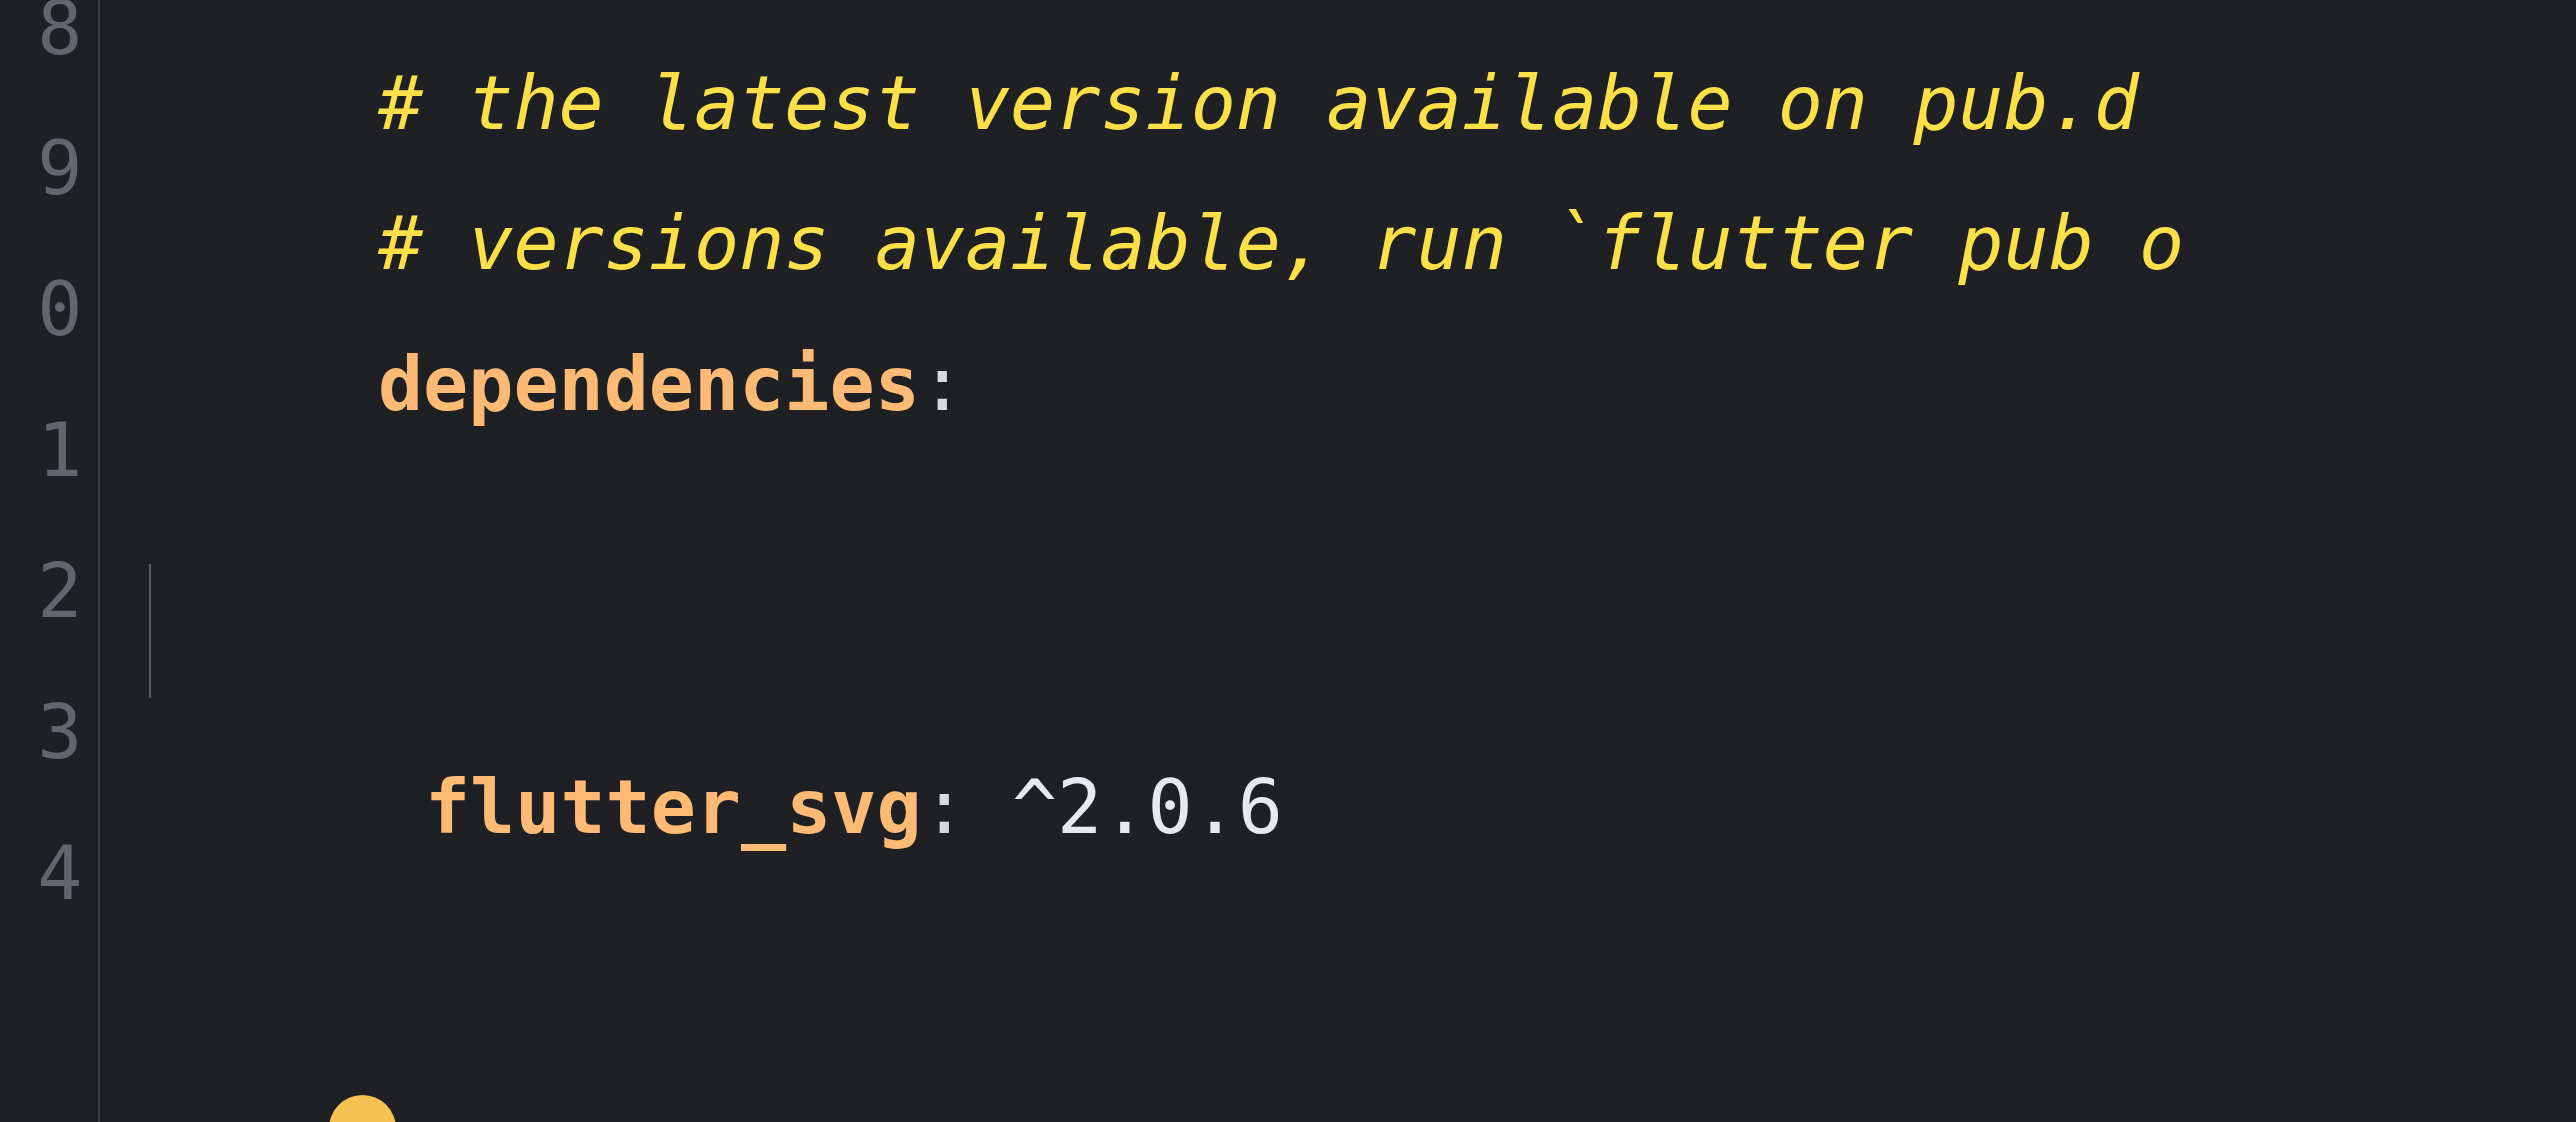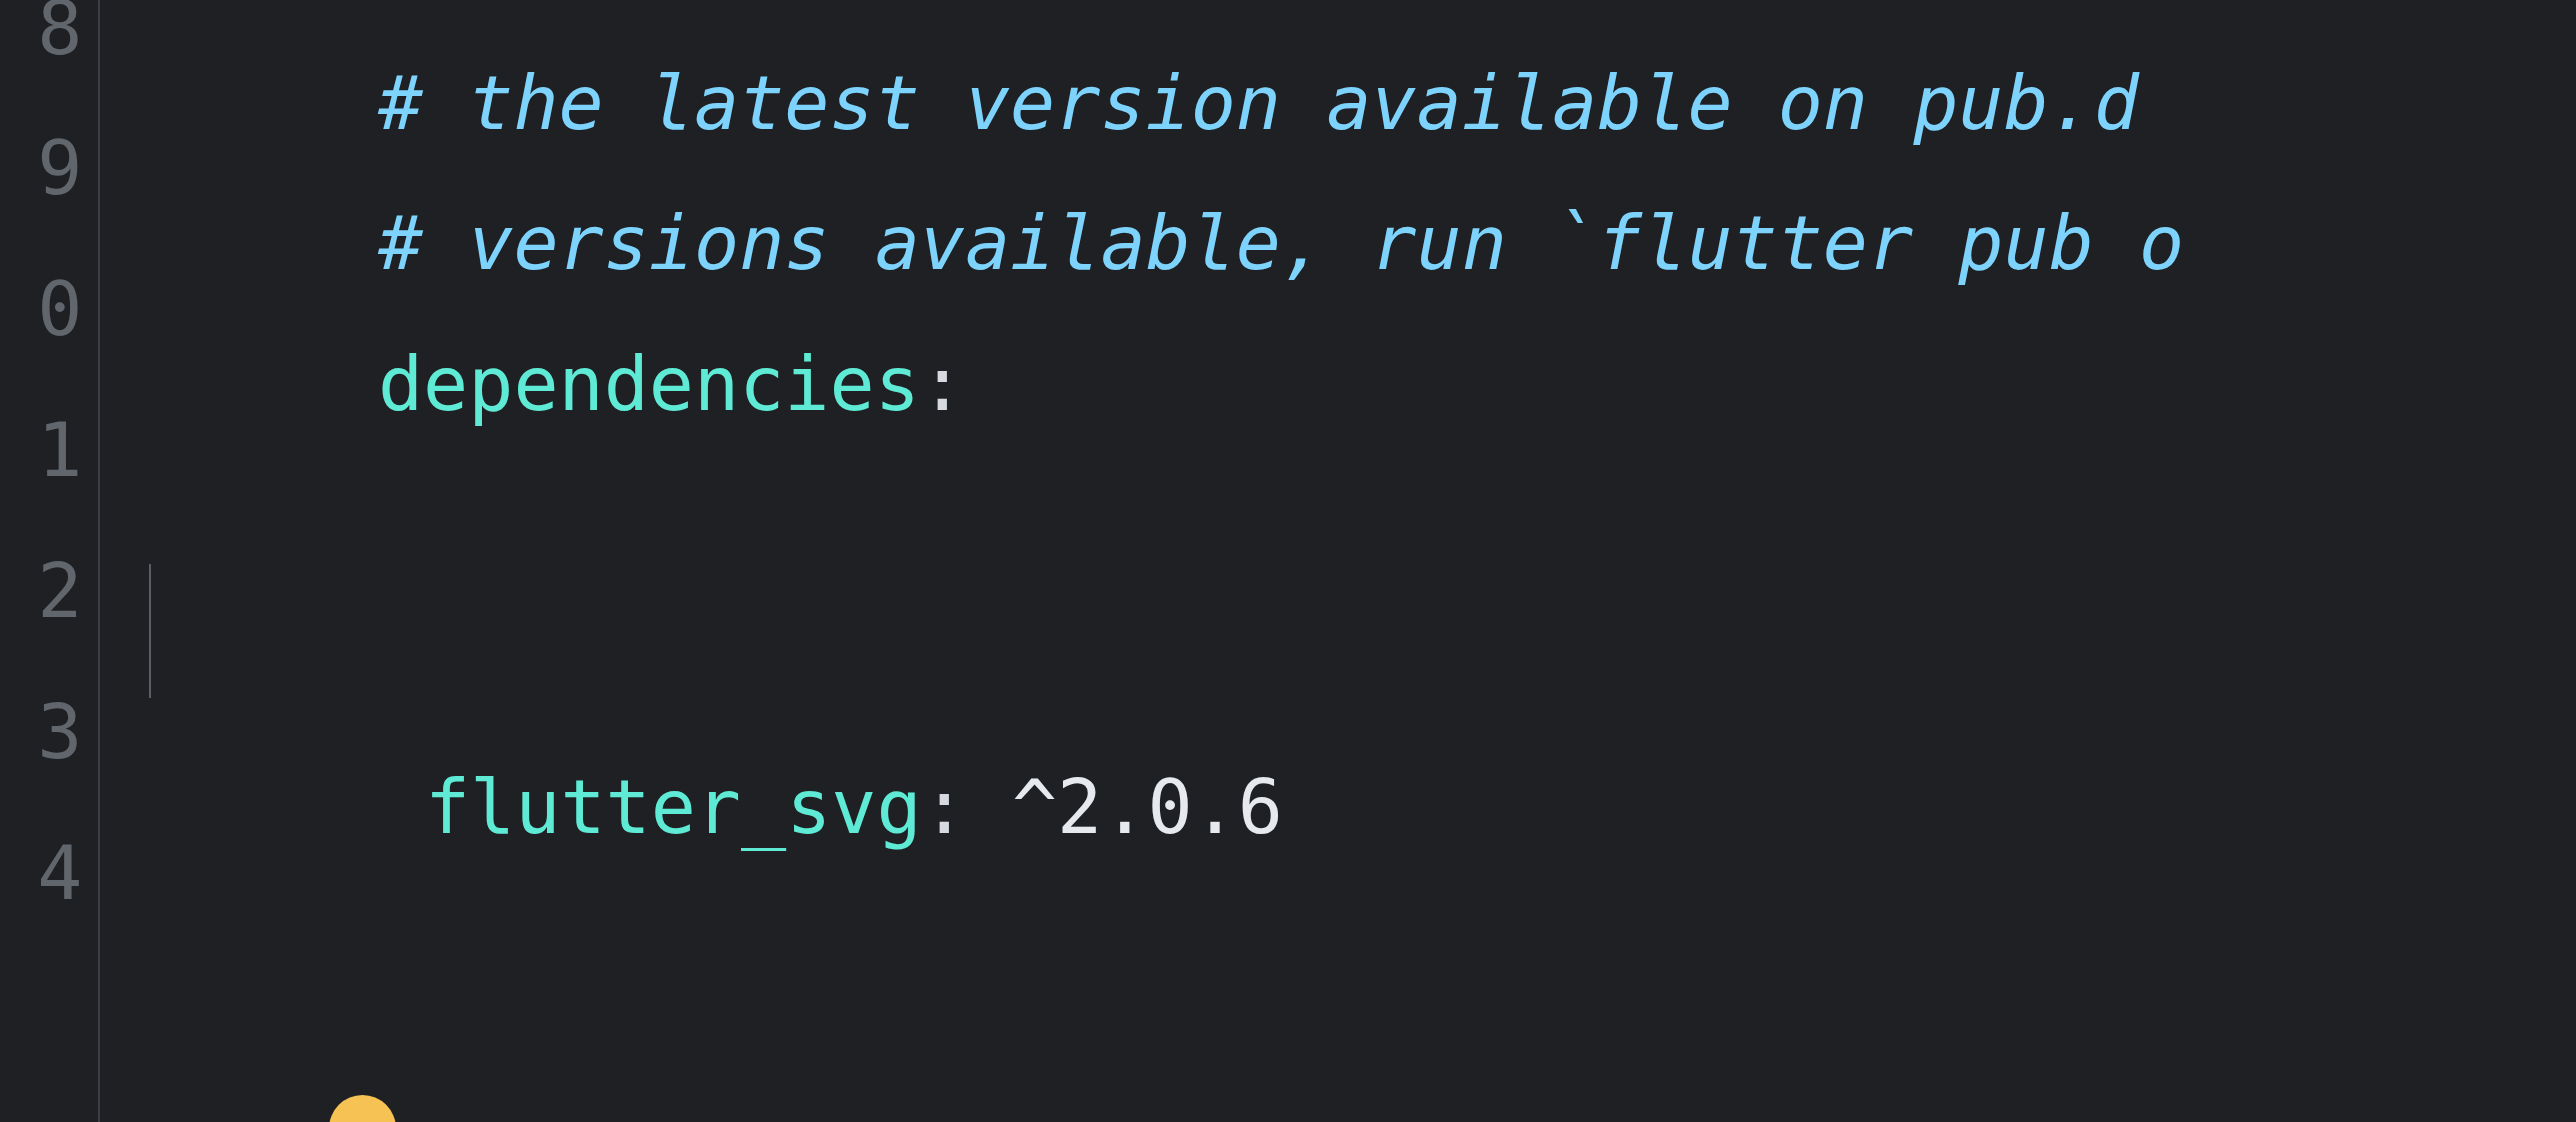--- a/index.html
+++ b/index.html
@@ -62,22 +62,22 @@
   }
   .code-line {
     position: absolute;
     left: 0;
     white-space: pre;
     font-size: 75px;
     line-height: 75px;
     font-family: "DejaVu Sans Mono", "Liberation Mono", monospace;
     letter-spacing: 0px;
   }
-  .tok-comment { color: #7dd3fc; font-style: italic; }
-  .tok-key     { color: #5eead4; }
+  .tok-comment { color: #fde047; font-style: italic; }
+  .tok-key     { color: #fdba74; font-weight: bold; }
   .tok-punct   { color: #d6dae0; }
   .tok-value   { color: #e6e9ee; }
   .tok-plain   { color: #e6e9ee; }
 
   
   .indent-guide {
     position: absolute;
     width: 2px;
     background: #5a5e66;
     z-index: 1;

